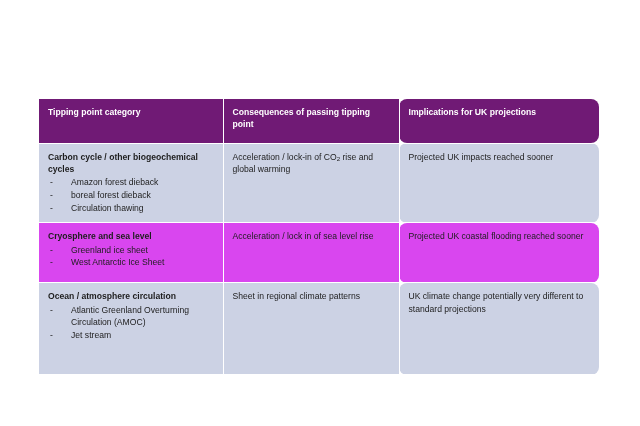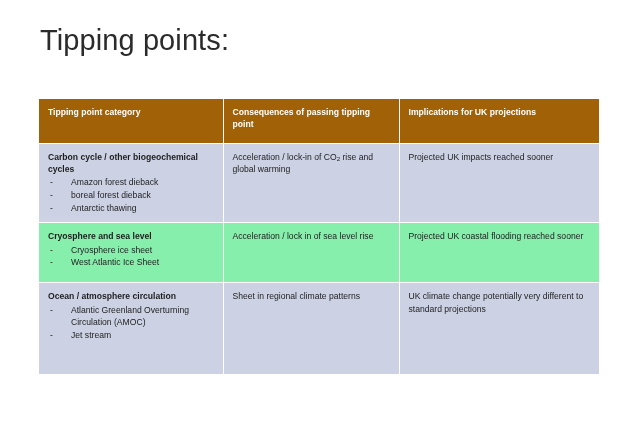--- a/index.html
+++ b/index.html
@@ -50,40 +50,40 @@
     vertical-align: top;
     padding: 7px 9px 7px 9px;
     border-left: 1.2px solid #ffffff;
     border-right: 1.2px solid #ffffff;
     border-bottom: 1.6px solid #ffffff;
     box-sizing: border-box;
   }
   .tp-table th:first-child,
   .tp-table td:first-child { border-left: none; }
   .tp-table th:last-child,
-  .tp-table td:last-child { border-right: none; }
+  .tp-table td:last-child { border-right: none; border-radius: 8px; }
 
   thead th {
-    background: #a16207;
+    background: #701a75;
     color: #ffffff;
     font-size: 8.6px;
     font-weight: bold;
     text-align: left;
     line-height: 1.45;
     height: 44px;
     border-bottom: 2px solid #ffffff;
   }
 
   tbody td {
     font-size: 8.6px;
     color: #1d1d1d;
     line-height: 1.45;
   }
   tr.band-dark td { background: #ccd2e4; }
-  tr.band-light td { background: #86efac; }
+  tr.band-light td { background: #d946ef; }
 
   tr.row-1 td { height: 72px; }
   tr.row-2 td { height: 60px; }
   tr.row-3 td { height: 92px; }
 
   .cell-head {
     font-weight: bold;
     margin: 0 0 1px 0;
     line-height: 1.45;
   }
@@ -104,21 +104,20 @@
     top: 0;
   }
   .cell-text { margin: 0; }
   sub { font-size: 0.72em; line-height: 0; vertical-align: baseline; position: relative; bottom: -0.22em; }
 </style>
 </head>
 <body>
 
 <div class="slide">
 
-  <div class="slide-title">Tipping points:</div>
 
   <table class="tp-table">
     <colgroup>
       <col class="c1">
         <col class="c2">
         <col class="c3">
     </colgroup>
     <thead>
       <tr>
         <th>Tipping point category</th>
@@ -135,43 +134,43 @@
             <li>
               <span class="dash">-</span>
               <span>Amazon forest dieback</span>
             </li>
             <li>
               <span class="dash">-</span>
               <span>boreal forest dieback</span>
             </li>
             <li>
               <span class="dash">-</span>
-              <span>Antarctic thawing</span>
+              <span>Circulation thawing</span>
             </li>
           </ul>
         </td>
         <td>
           <p class="cell-text"><span>Acceleration / lock-in of CO</span><sub>2</sub><span> rise and global warming</span></p>
         </td>
         <td>
           <p class="cell-text">Projected UK impacts reached sooner</p>
         </td>
       </tr>
 
       <tr class="band-light row-2">
         <td>
           <div class="cell-head">Cryosphere and sea level</div>
           <ul class="dash-list">
             <li>
               <span class="dash">-</span>
-              <span>Cryosphere ice sheet</span>
-            </li>
-            <li>
-              <span class="dash">-</span>
-              <span>West Atlantic Ice Sheet</span>
+              <span>Greenland ice sheet</span>
+            </li>
+            <li>
+              <span class="dash">-</span>
+              <span>West Antarctic Ice Sheet</span>
             </li>
           </ul>
         </td>
         <td>
           <p class="cell-text">Acceleration / lock in of sea level rise</p>
         </td>
         <td>
           <p class="cell-text">Projected UK coastal flooding reached sooner</p>
         </td>
       </tr>

